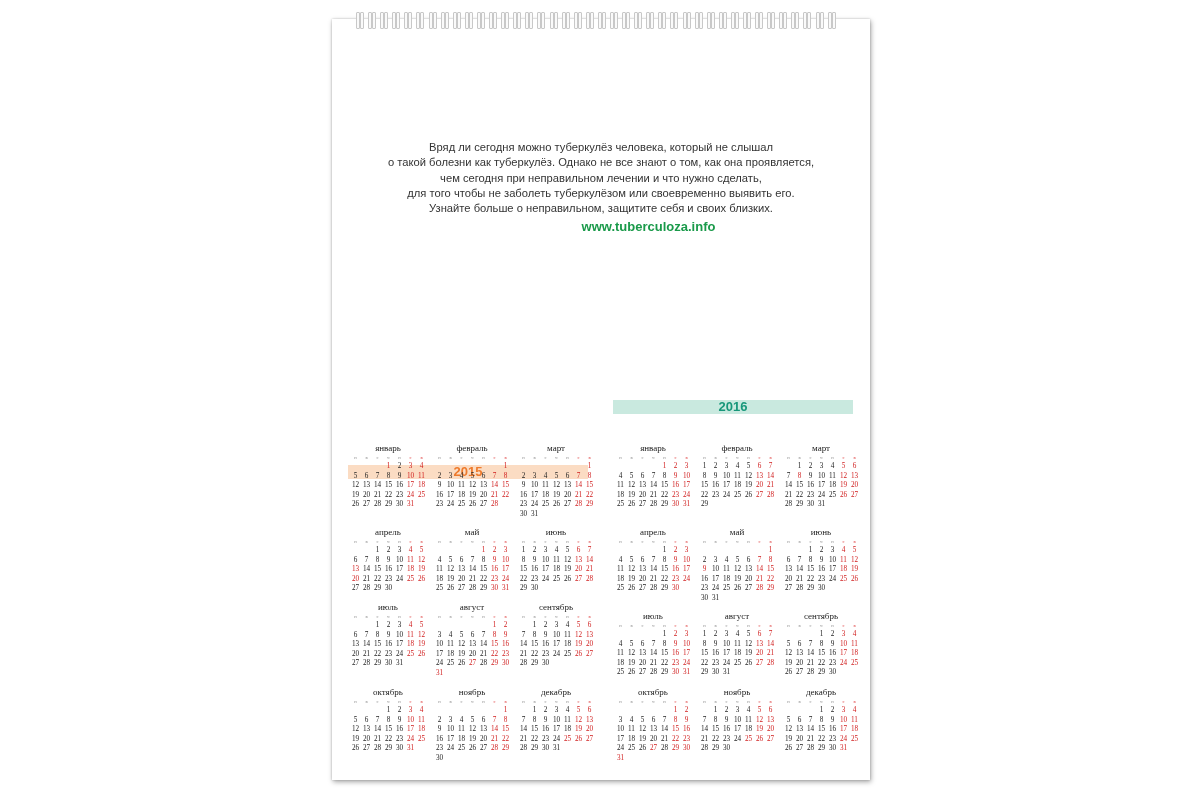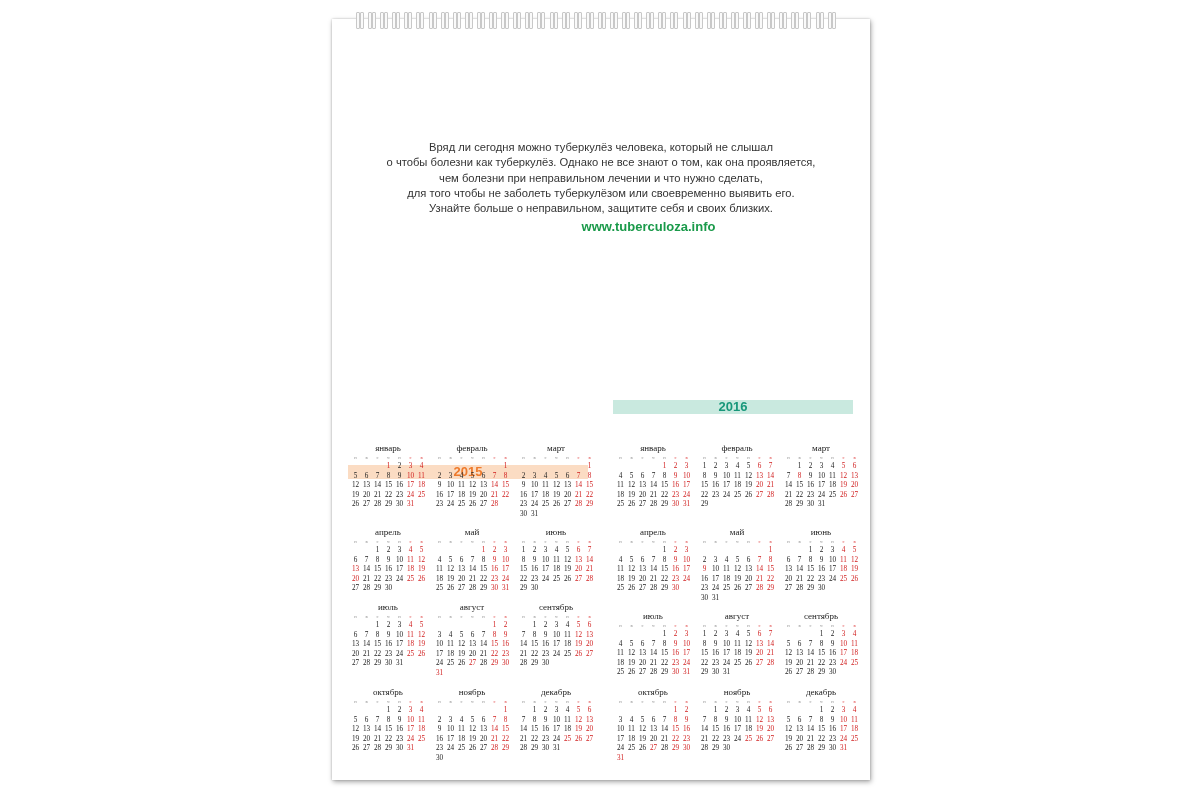--- a/index.html
+++ b/index.html
@@ -68,22 +68,22 @@
     <div class="ring"></div>
     <div class="ring"></div>
     <div class="ring"></div>
     <div class="ring"></div>
     <div class="ring"></div>
     <div class="ring"></div>
   </div>
 
 <div class="intro">
   <div>Вряд ли сегодня можно туберкулёз человека, который не слышал</div>
-  <div>о чтобы болезни как туберкулёз. Однако не все знают о том, как она проявляется,</div>
-  <div>чем болезни при неправильном лечении и что нужно  сделать,</div>
+  <div>о такой болезни как туберкулёз. Однако не все знают о том, как она проявляется,</div>
+  <div>чем сегодня при неправильном лечении и что нужно  сделать,</div>
   <div>для того чтобы не заболеть туберкулёзом или своевременно выявить его.</div>
   <div>Узнайте больше о неправильном, защитите себя и своих близких.</div>
 </div>
 <div class="url">www.tuberculoza.info</div>
 
 <div class="year" id="year-0" style="left:348px; top:418px;margin-top:47px;">
   <div class="band" style="background:#fbdcc3; color:#ee7a2c;">2015</div>
 </div>
 <div class="year" id="year-1" style="left:613px; top:400px;">
   <div class="band" style="background:#c9e9df; color:#17977a;">2016</div>

